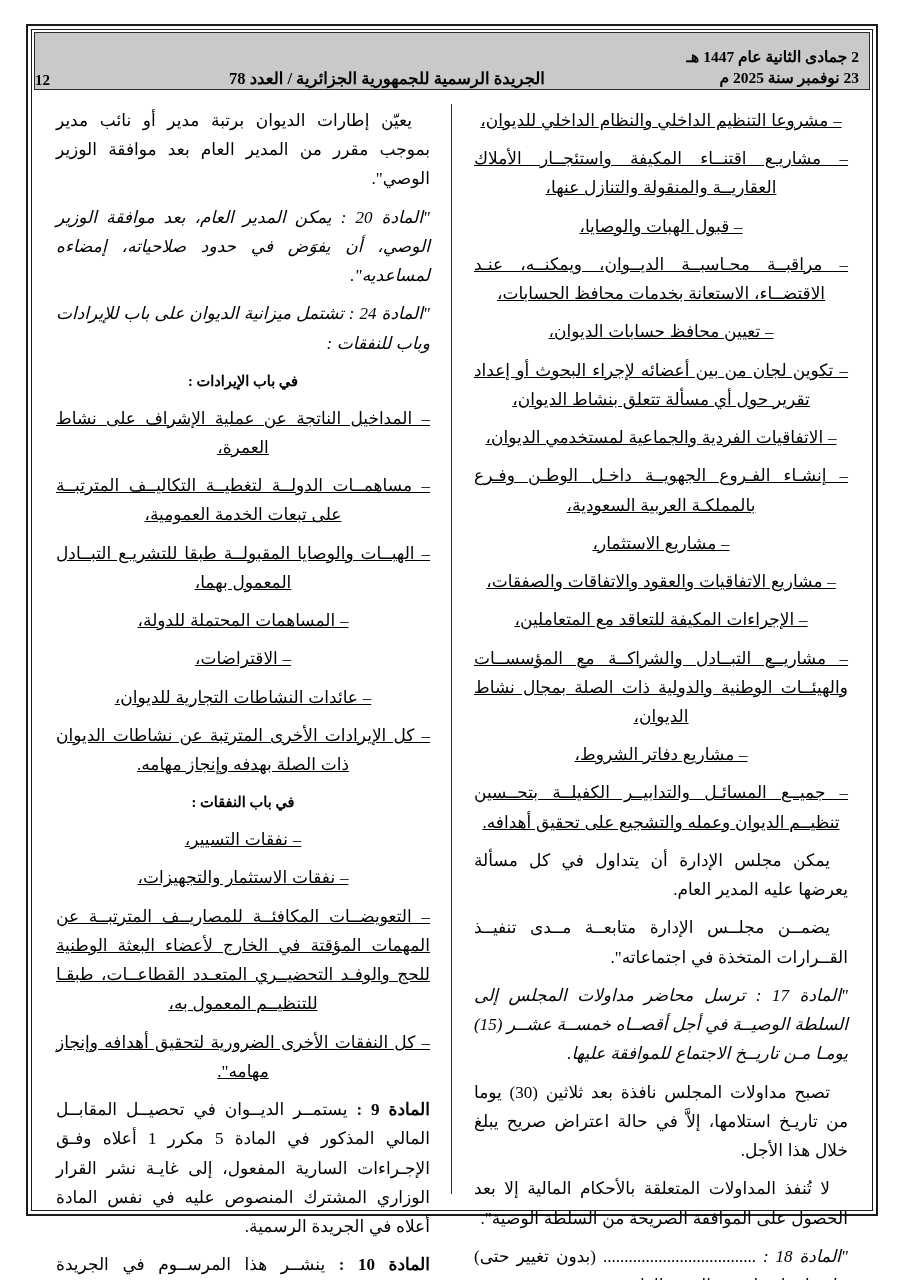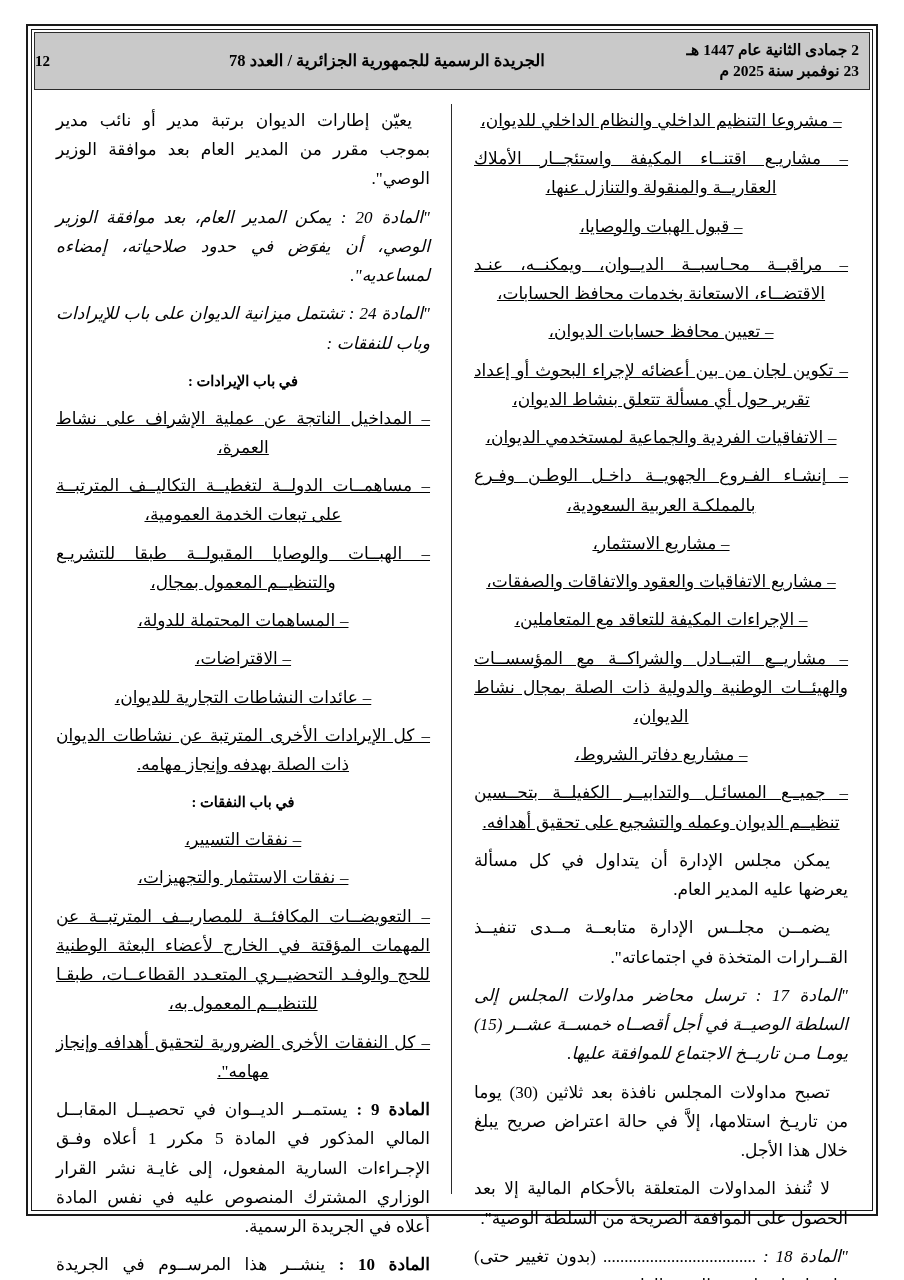--- a/index.html
+++ b/index.html
@@ -51,21 +51,21 @@
     position: absolute;
     left: 6px;
     top: 6px;
     right: 6px;
     height: 58px;
     background: #c9c9c9;
     border: 1px solid #2b2b2b;
     box-sizing: border-box;
     display: flex;
     flex-direction: row;
-    align-items: center;
+    align-items: flex-end;
   }
   .header-date {
     width: 250px;
     padding-right: 10px;
     box-sizing: border-box;
     text-align: right;
     font-weight: bold;
     font-size: 15.5px;
     line-height: 1.35;
     letter-spacing: 0;
@@ -208,21 +208,21 @@
         </p>
 
         <p class="just-r">
           <span class="art-italic">"المادة 24 :</span><span class="art-italic"> تشتمل ميزانية الديوان على باب للإيرادات وباب للنفقات :</span>
         </p>
 
         <div class="sec-head">في باب الإيرادات :</div>
 
         <p class="dash">– المداخيل الناتجة عن عملية الإشراف على نشاط العمرة،</p>
         <p class="dash">– مساهمــات الدولــة لتغطيــة التكاليــف المترتبــة على تبعات الخدمة العمومية،</p>
-        <p class="dash">– الهبــات والوصايا المقبولــة طبقا للتشريـع والتنظيــم المعمول بمجال،</p>
+        <p class="dash">– الهبــات والوصايا المقبولــة طبقا للتشريـع التبــادل المعمول بهما،</p>
         <p class="dash">– المساهمات المحتملة للدولة،</p>
         <p class="dash">– الاقتراضات،</p>
         <p class="dash">– عائدات النشاطات التجارية للديوان،</p>
         <p class="dash">– كل الإيرادات الأخرى المترتبة عن نشاطات الديوان ذات الصلة بهدفه وإنجاز مهامه.</p>
 
         <div class="sec-head">في باب النفقات :</div>
 
         <p class="dash">– نفقات التسيير،</p>
         <p class="dash">– نفقات الاستثمار والتجهيزات،</p>
         <p class="dash">– التعويضــات المكافئــة للمصاريــف المترتبــة عن المهمات المؤقتة في الخارج لأعضاء البعثة الوطنية للحج والوفـد التحضيــري المتعـدد القطاعــات، طبقـا للتنظيــم المعمول به،</p>

